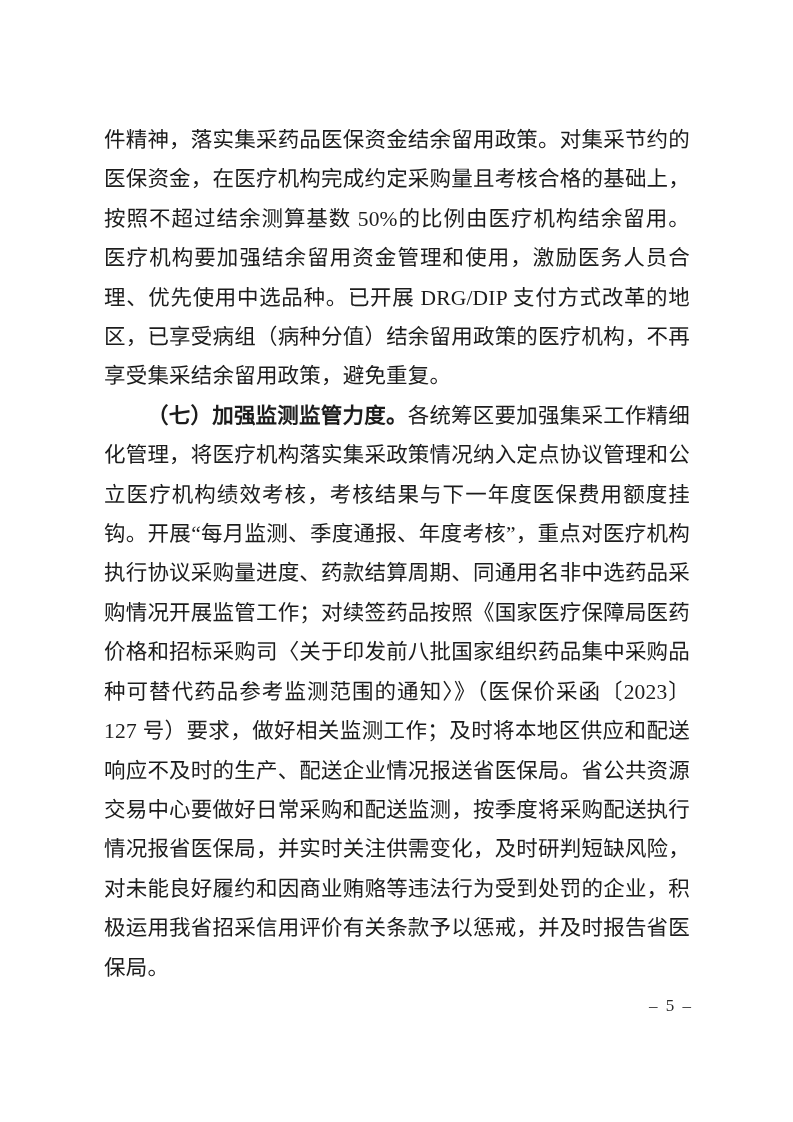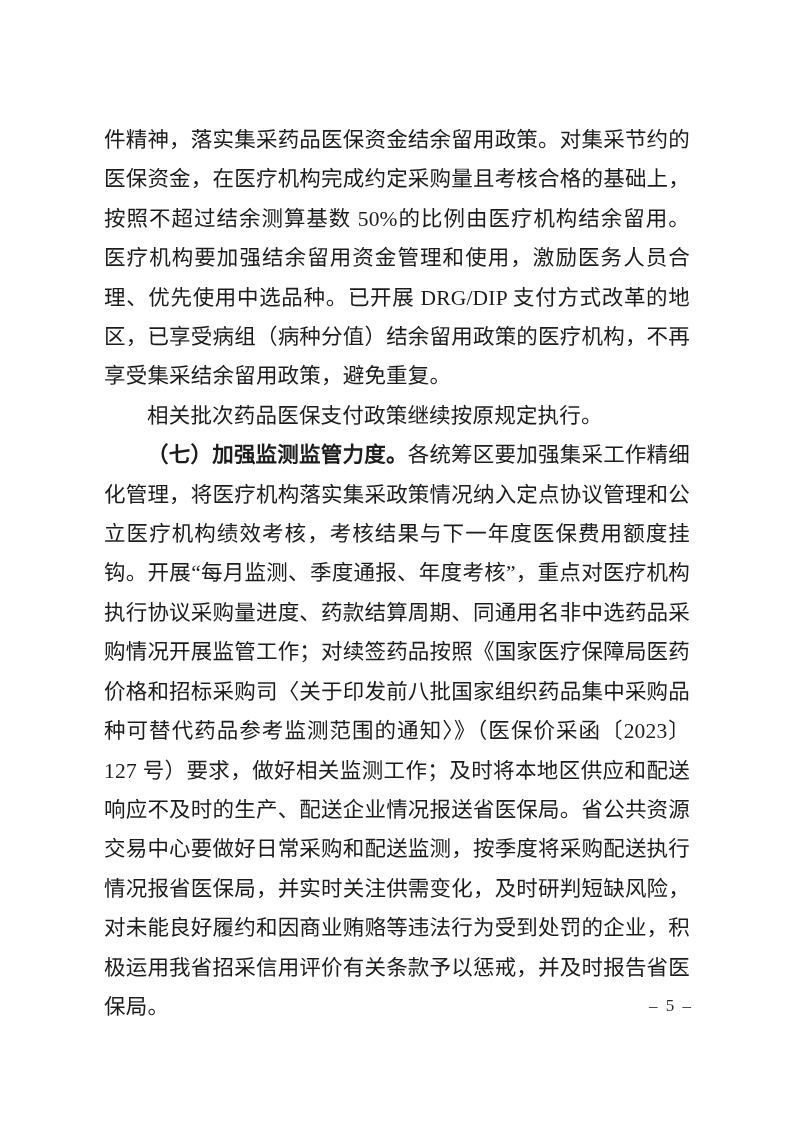--- a/index.html
+++ b/index.html
@@ -56,21 +56,20 @@
 </style>
 </head>
 <body>
 
 <div class="page">
 
   <div class="content">
 
     <p>件精神，落实集采药品医保资金结余留用政策。对集采节约的医保资金，在医疗机构完成约定采购量且考核合格的基础上，按照不超过结余测算基数 50%的比例由医疗机构结余留用。医疗机构要加强结余留用资金管理和使用，激励医务人员合理、优先使用中选品种。已开展 DRG/DIP 支付方式改革的地区，已享受病组（病种分值）结余留用政策的医疗机构，不再享受集采结余留用政策，避免重复。</p>
 
-    <p class="para-indent">相关批次药品医保支付政策继续按原规定执行。</p>
 
     <p class="para-indent"><span class="section-heading-run">（七）加强监测监管力度。</span><span>各统筹区要加强集采工作精细化管理，将医疗机构落实集采政策情况纳入定点协议管理和公立医疗机构绩效考核，考核结果与下一年度医保费用额度挂钩。开展“每月监测、季度通报、年度考核”，重点对医疗机构执行协议采购量进度、药款结算周期、同通用名非中选药品采购情况开展监管工作；对续签药品按照《国家医疗保障局医药价格和招标采购司〈关于印发前八批国家组织药品集中采购品种可替代药品参考监测范围的通知〉》（医保价采函〔2023〕127 号）要求，做好相关监测工作；及时将本地区供应和配送响应不及时的生产、配送企业情况报送省医保局。省公共资源交易中心要做好日常采购和配送监测，按季度将采购配送执行情况报省医保局，并实时关注供需变化，及时研判短缺风险，对未能良好履约和因商业贿赂等违法行为受到处罚的企业，积极运用我省招采信用评价有关条款予以惩戒，并及时报告省医保局。</span></p>
 
   </div>
 
   <div class="page-number">– 5 –</div>
 
 </div>
 
 </body></html>

